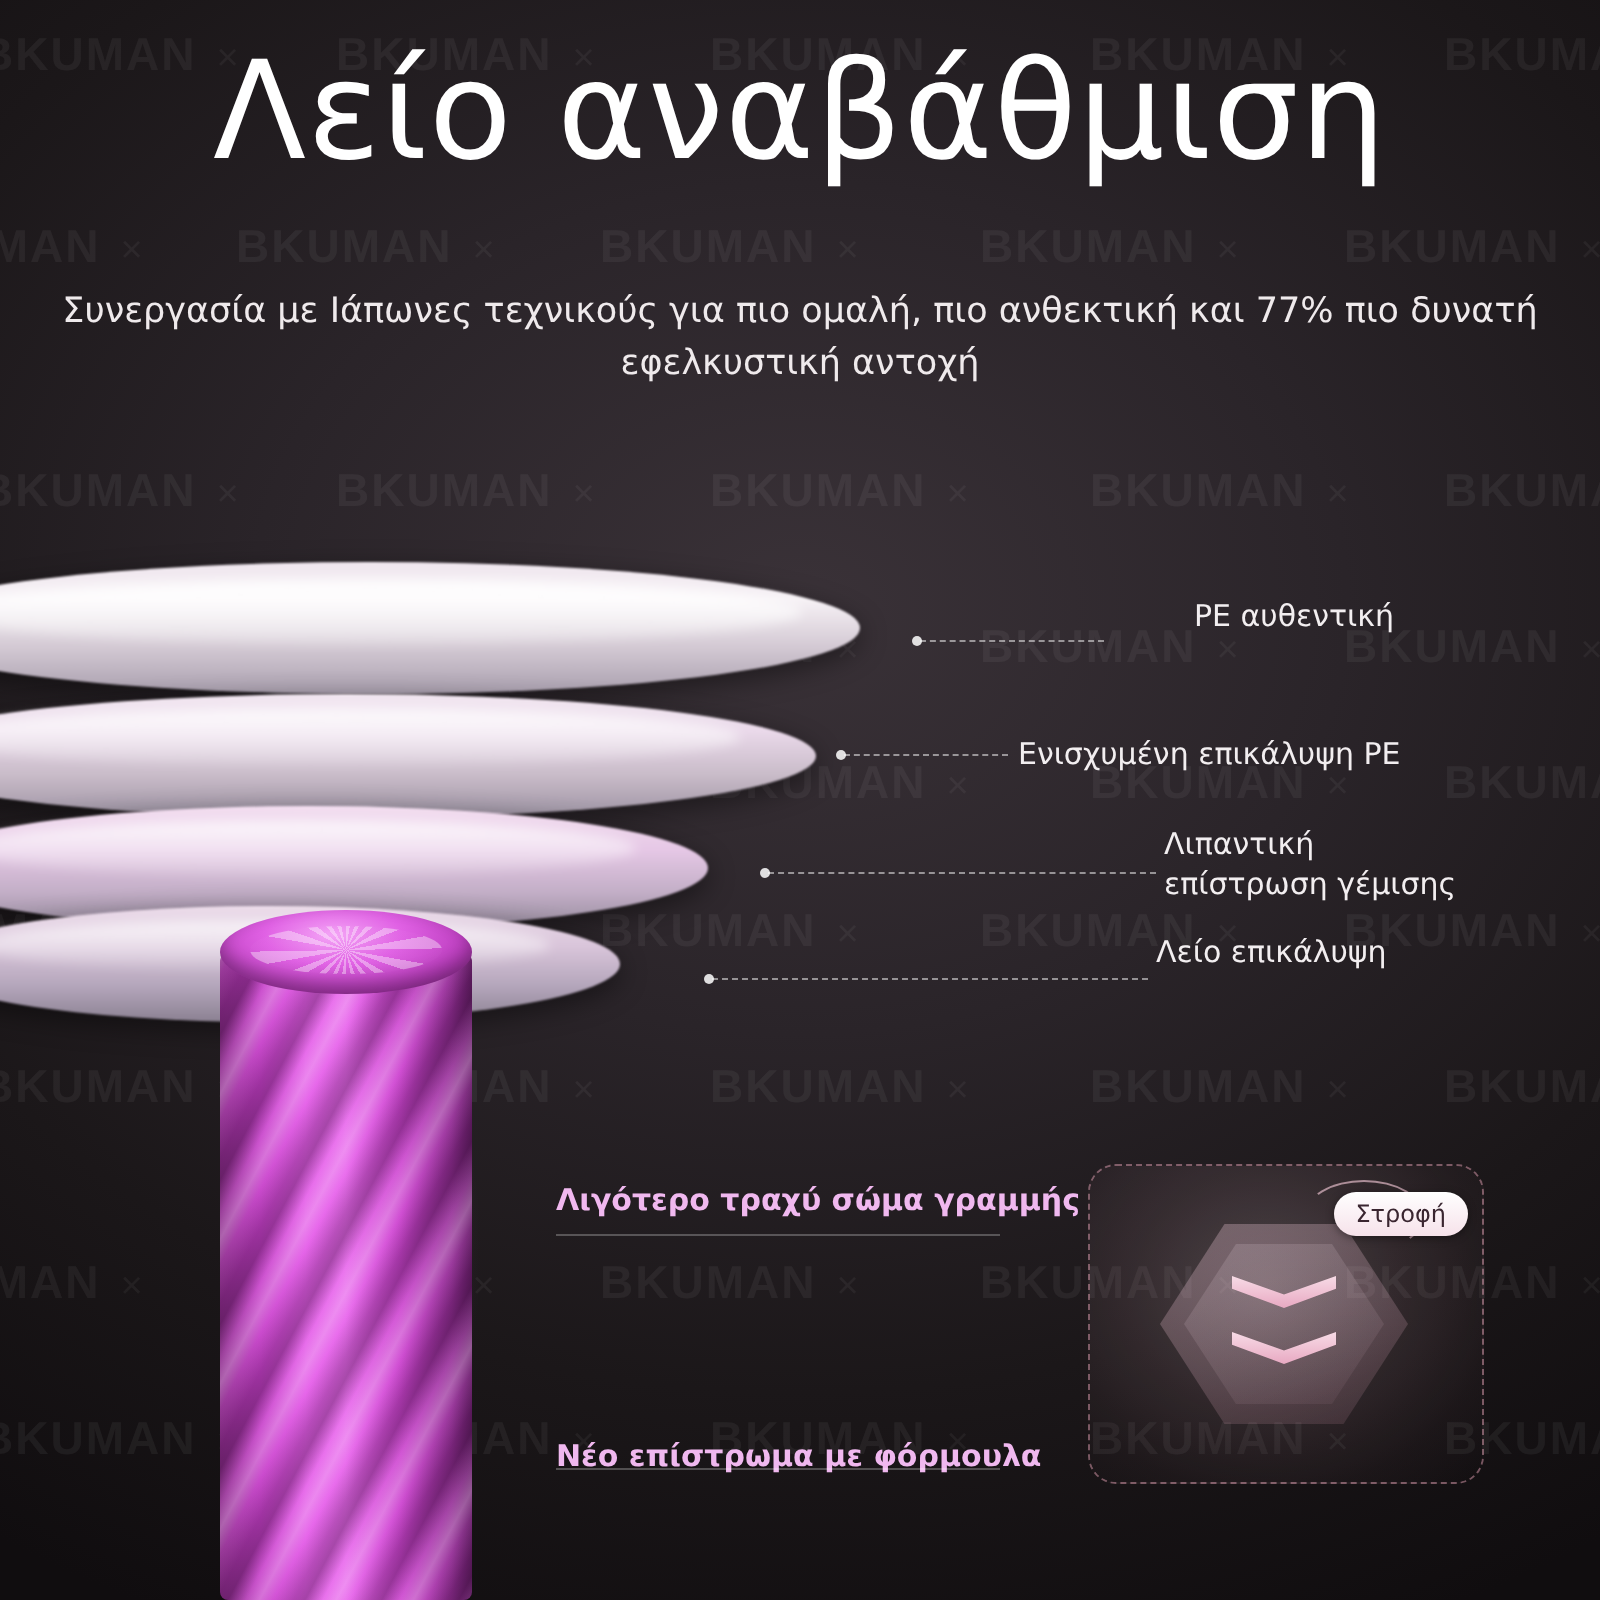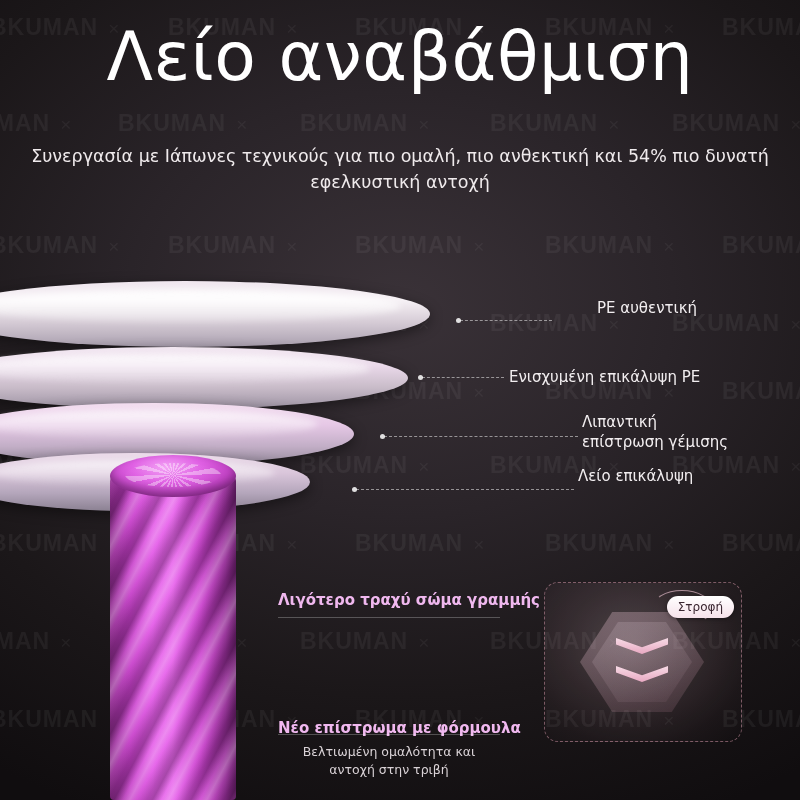--- a/index.html
+++ b/index.html
@@ -338,21 +338,21 @@
       <div class="wm" style="left: 490px; top: 628px;"><span>BKUMAN</span><span class="x">×</span></div>
       <div class="wm" style="left: 672px; top: 628px;"><span>BKUMAN</span><span class="x">×</span></div>
       <div class="wm" style="left: -10px; top: 706px;"><span>BKUMAN</span><span class="x">×</span></div>
       <div class="wm" style="left: 168px; top: 706px;"><span>BKUMAN</span><span class="x">×</span></div>
       <div class="wm" style="left: 355px; top: 706px;"><span>BKUMAN</span><span class="x">×</span></div>
       <div class="wm" style="left: 545px; top: 706px;"><span>BKUMAN</span><span class="x">×</span></div>
       <div class="wm" style="left: 722px; top: 706px;"><span>BKUMAN</span></div>
     </div>
 
   <div class="headline">Λείο αναβάθμιση</div>
-  <div class="subhead">Συνεργασία με Ιάπωνες τεχνικούς για πιο ομαλή, πιο ανθεκτική και 54% πιο δυνατή εφελκυστική αντοχή</div>
+  <div class="subhead">Συνεργασία με Ιάπωνες τεχνικούς για πιο ομαλή, πιο ανθεκτική και 77% πιο δυνατή εφελκυστική αντοχή</div>
 
   <div class="disc-stack">
     <div class="disc d1"></div>
     <div class="disc d2"></div>
     <div class="disc d3"></div>
     <div class="disc d4"></div>
   </div>
 
   <div class="rope-glow"></div>
   <div class="rope">
@@ -387,24 +387,20 @@
 
   <div class="callout" style="left:578px; top:466px; width:200px;">
     <div>Λείο επικάλυψη</div>
   </div>
 
   <div class="lower-title" style="left:278px; top:591px;">Λιγότερο τραχύ σώμα γραμμής</div>
   <div class="lower-rule" style="left:278px; top:617px; width:222px;"></div>
 
   <div class="lower-title" style="left:278px; top:719px;">Νέο επίστρωμα με φόρμουλα</div>
   <div class="lower-rule" style="left:278px; top:734px; width:222px;"></div>
-  <div class="lower-sub" style="left:278px; top:743px; width:222px;">
-    <div>Βελτιωμένη ομαλότητα και</div>
-    <div>αντοχή στην τριβή</div>
-  </div>
 
   <div class="badge">
     <div class="plate"></div>
     <div class="hex"></div>
     <div class="hex-inner"></div>
     <div class="chev c1"></div>
     <div class="chev c2"></div>
     <div class="rot-arc"></div>
     <div class="rot-pill">Στροφή</div>
   </div>

